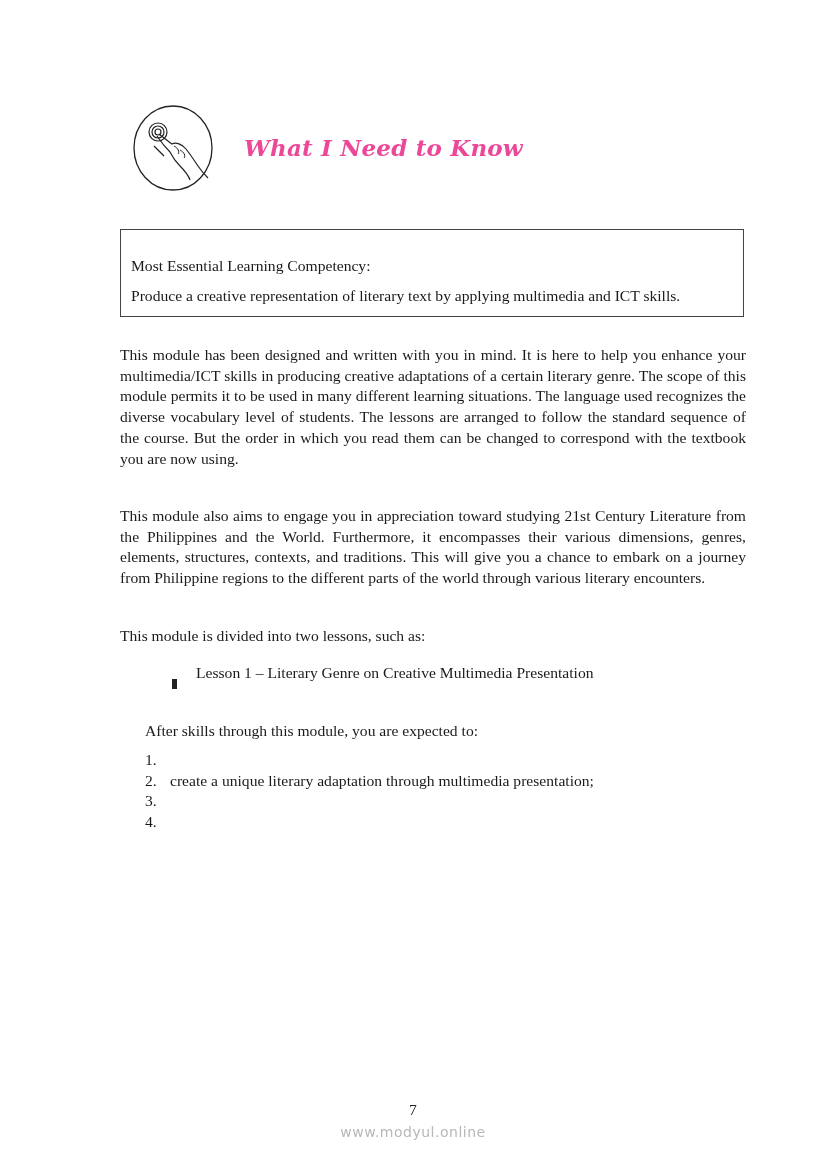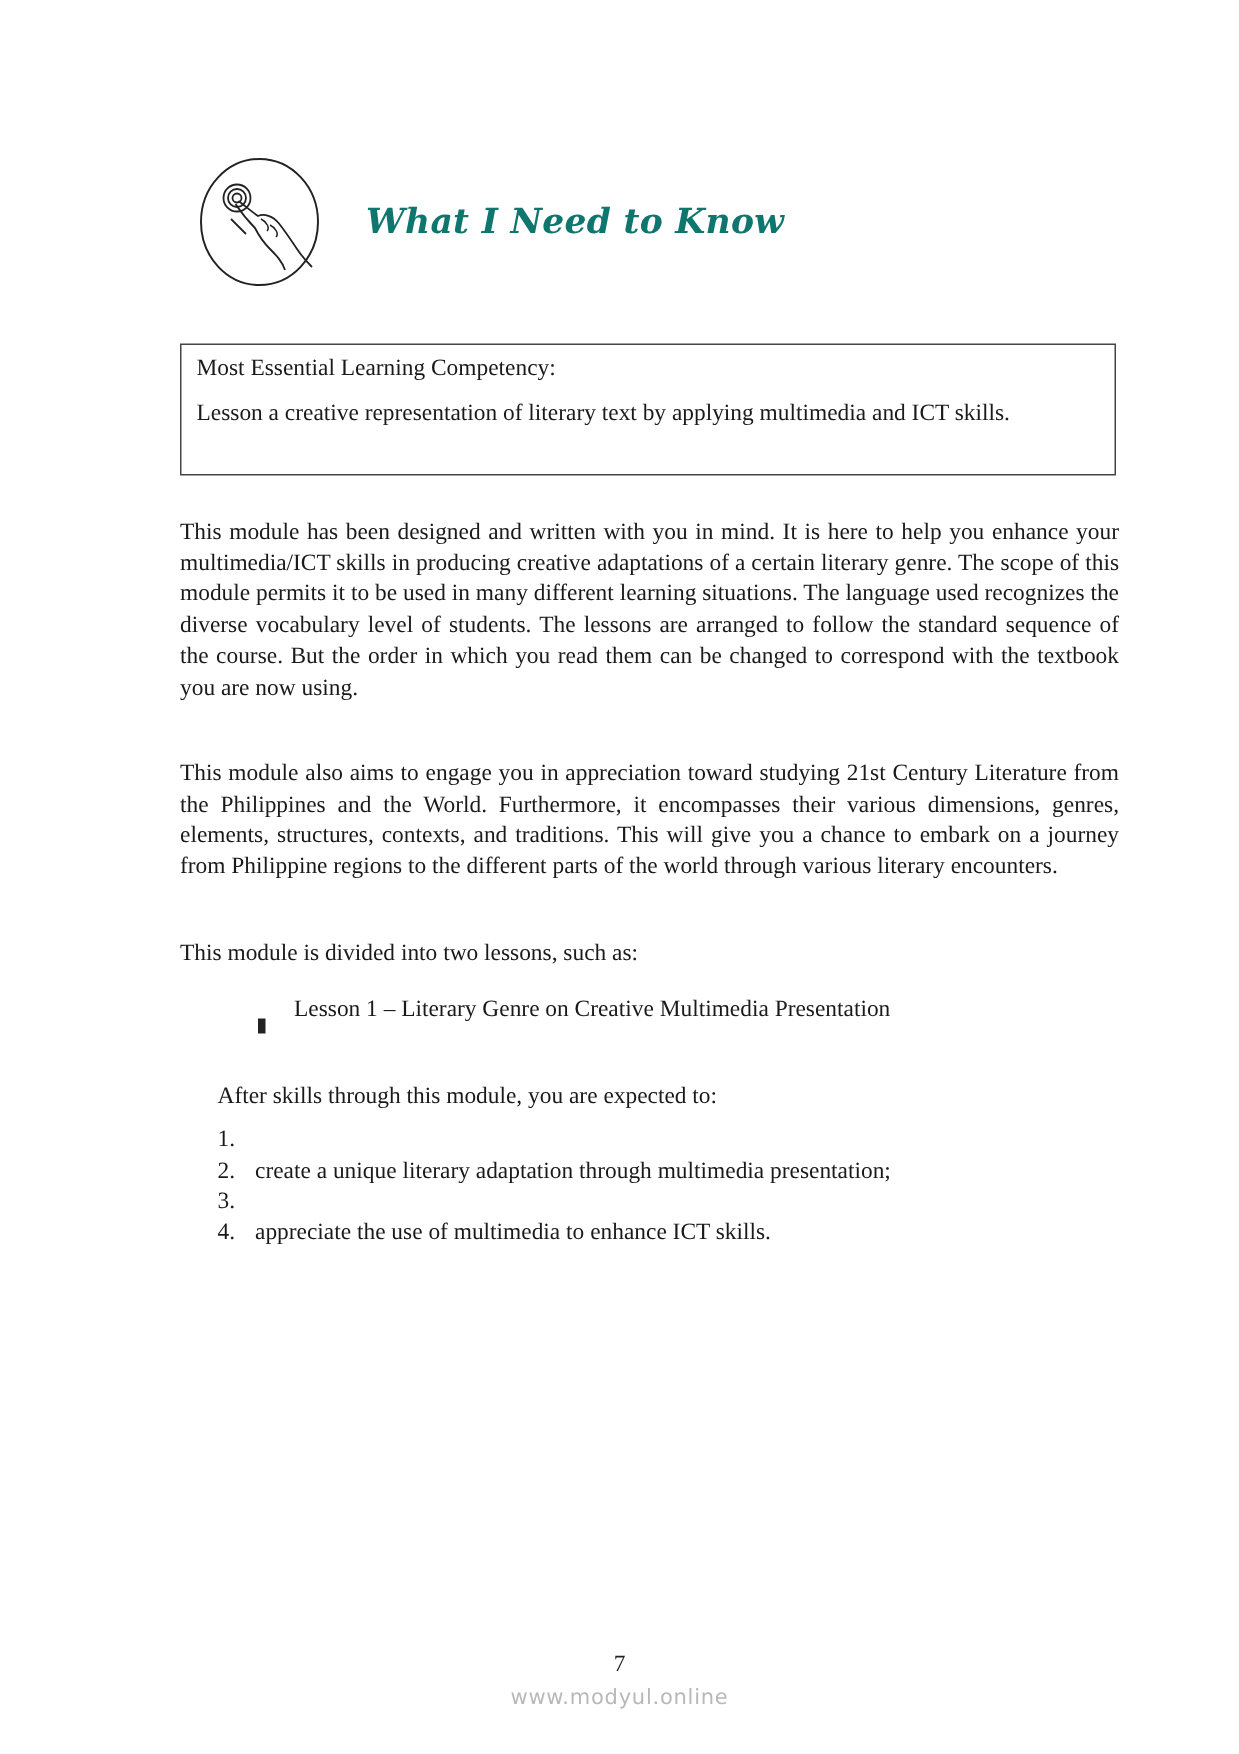--- a/index.html
+++ b/index.html
@@ -1,24 +1,24 @@
 <!DOCTYPE html>
 <html><head>
   <meta charset="utf-8">
   <style>
     html, body { margin: 0; padding: 0; background: #ffffff; }
     body { width: 826px; height: 1169px; position: relative; overflow: hidden;
       font-family: "DejaVu Serif", "Liberation Serif", serif; color: #1a1a1a; }
     .header-icon { position: absolute; left: 132px; top: 104px; width: 82px; height: 88px; }
     .header-title { position: absolute; left: 244px; top: 134px; font-family: "DejaVu Serif", serif;
-      font-weight: bold; font-style: italic; font-size: 23px; color: #0f766e; letter-spacing: 0.2px; }
+      font-weight: bold; font-style: italic; font-size: 23px; color: #ec4899; letter-spacing: 0.2px; }
     .competency-box { position: absolute; left: 120px; top: 229px; width: 624px; height: 88px;
       border: 1px solid #444; box-sizing: border-box; padding: 6px 10px; font-family: "Liberation Serif", serif;
       font-size: 15.6px; line-height: 20px; }
-    .competency-box .label { margin-bottom: 10px; }
+    .competency-box .label { margin-bottom: 10px; margin-top: 20px; }
     .body-text { position: absolute; left: 120px; width: 626px; font-family: "Liberation Serif", serif;
       font-size: 15.6px; line-height: 20.7px; text-align: justify; }
     .body-text p { margin: 0; }
     #para1 { top: 345px; }
     #para2 { top: 506px; font-family: Liberation Serif, serif; }
     #para3 { top: 626px; }
     .bullets { position: absolute; left: 170px; top: 663px; font-family: "Liberation Serif", serif;
       font-size: 15.6px; line-height: 20.7px; }
     .bullet-row { display: flex; align-items: flex-end; }
     .bullet-mark { width: 5px; height: 5px; background: #222; margin-right: 19px; margin-left: 2px; }
@@ -46,21 +46,21 @@
     <path d="M25 32 C29 38 34 44 38 48 C40 52 44 58 48 62 C52 66 56 70 58 76" fill="none" stroke="#222" stroke-width="1.2"></path>
     <path d="M22 42 C26 46 30 50 32 52" fill="none" stroke="#222" stroke-width="1.2"></path>
     <path d="M42 42 C46 44 48 48 46 50" fill="none" stroke="#222" stroke-width="1"></path>
     <path d="M48 46 C52 48 54 52 52 54" fill="none" stroke="#222" stroke-width="1"></path>
   </svg>
 </div>
 <div class="header-title">What I Need to Know</div>
 
 <div class="competency-box">
   <div class="label">Most Essential Learning Competency:</div>
-  <div>Lesson a creative representation of  literary text by applying multimedia and ICT skills.</div>
+  <div>Produce a creative representation of  literary text by applying multimedia and ICT skills.</div>
 </div>
 
 <div class="body-text" id="para1">
   <p>This module has been designed and written with you in mind. It is here to help you enhance your multimedia/ICT skills in producing creative adaptations of a certain literary genre. The scope of this module permits it to be used in many different learning situations. The language used recognizes the diverse vocabulary level of students. The lessons are arranged to follow the standard sequence of the course. But the order in which you read them can be changed to correspond with the textbook you are now using.</p>
 </div>
 <div class="body-text" id="para2">
   <p>This module also aims to engage you in appreciation toward studying 21st Century Literature from the Philippines and the World.  Furthermore, it encompasses their various dimensions, genres, elements, structures, contexts, and traditions. This will give you a chance to embark on a journey from Philippine regions to the different parts of the world through various literary encounters.</p>
 </div>
 <div class="body-text" id="para3">
   <p>This module is divided into two lessons, such as:</p>
@@ -84,18 +84,17 @@
   </div>
   <div class="obj-row">
     <span class="obj-num">2.</span>
     <span>create a unique literary adaptation through multimedia presentation;</span>
   </div>
   <div class="obj-row">
     <span class="obj-num">3.</span>
   </div>
   <div class="obj-row">
     <span class="obj-num">4.</span>
-    <span>appreciate the use of multimedia to enhance ICT skills.</span>
   </div>
 </div>
 
 <div class="page-number">7</div>
 <div class="watermark">www.modyul.online</div>
 
 </body></html>

